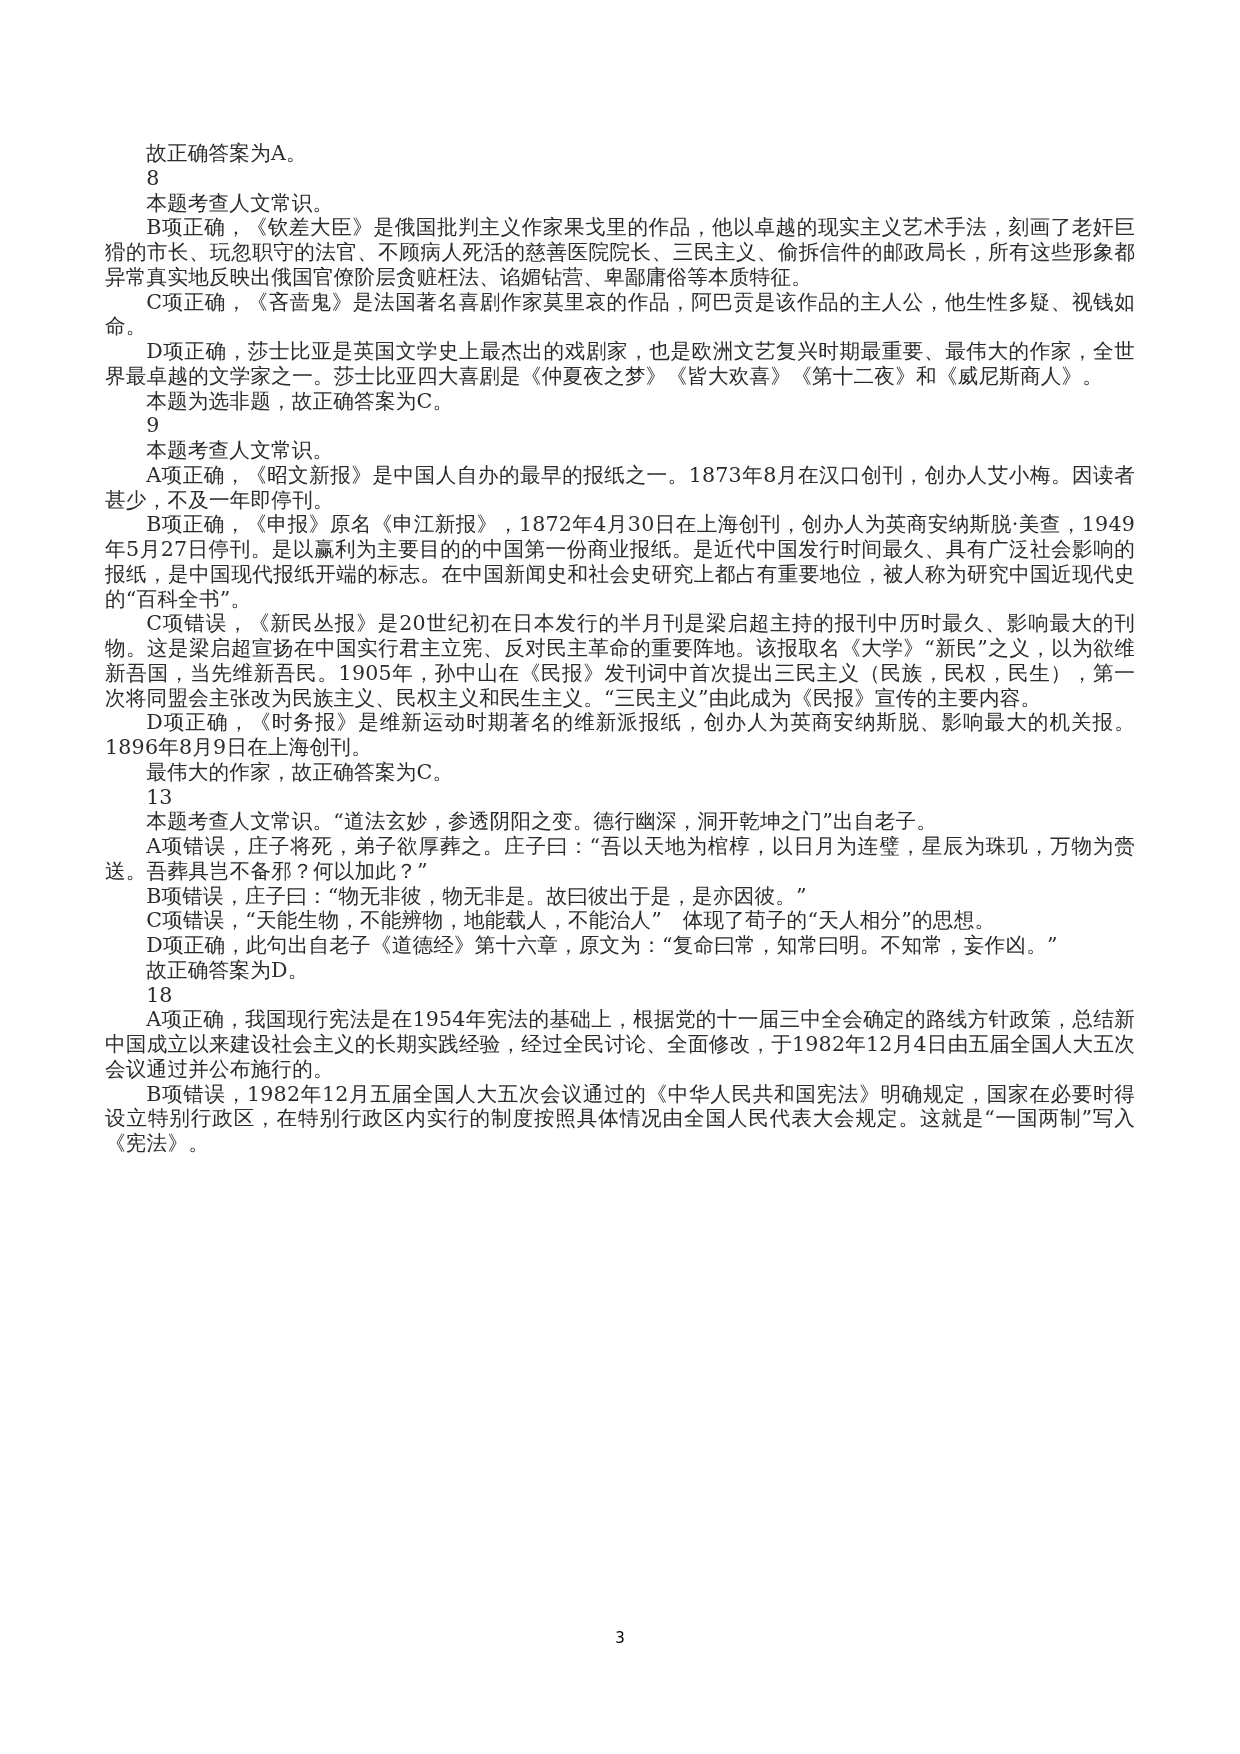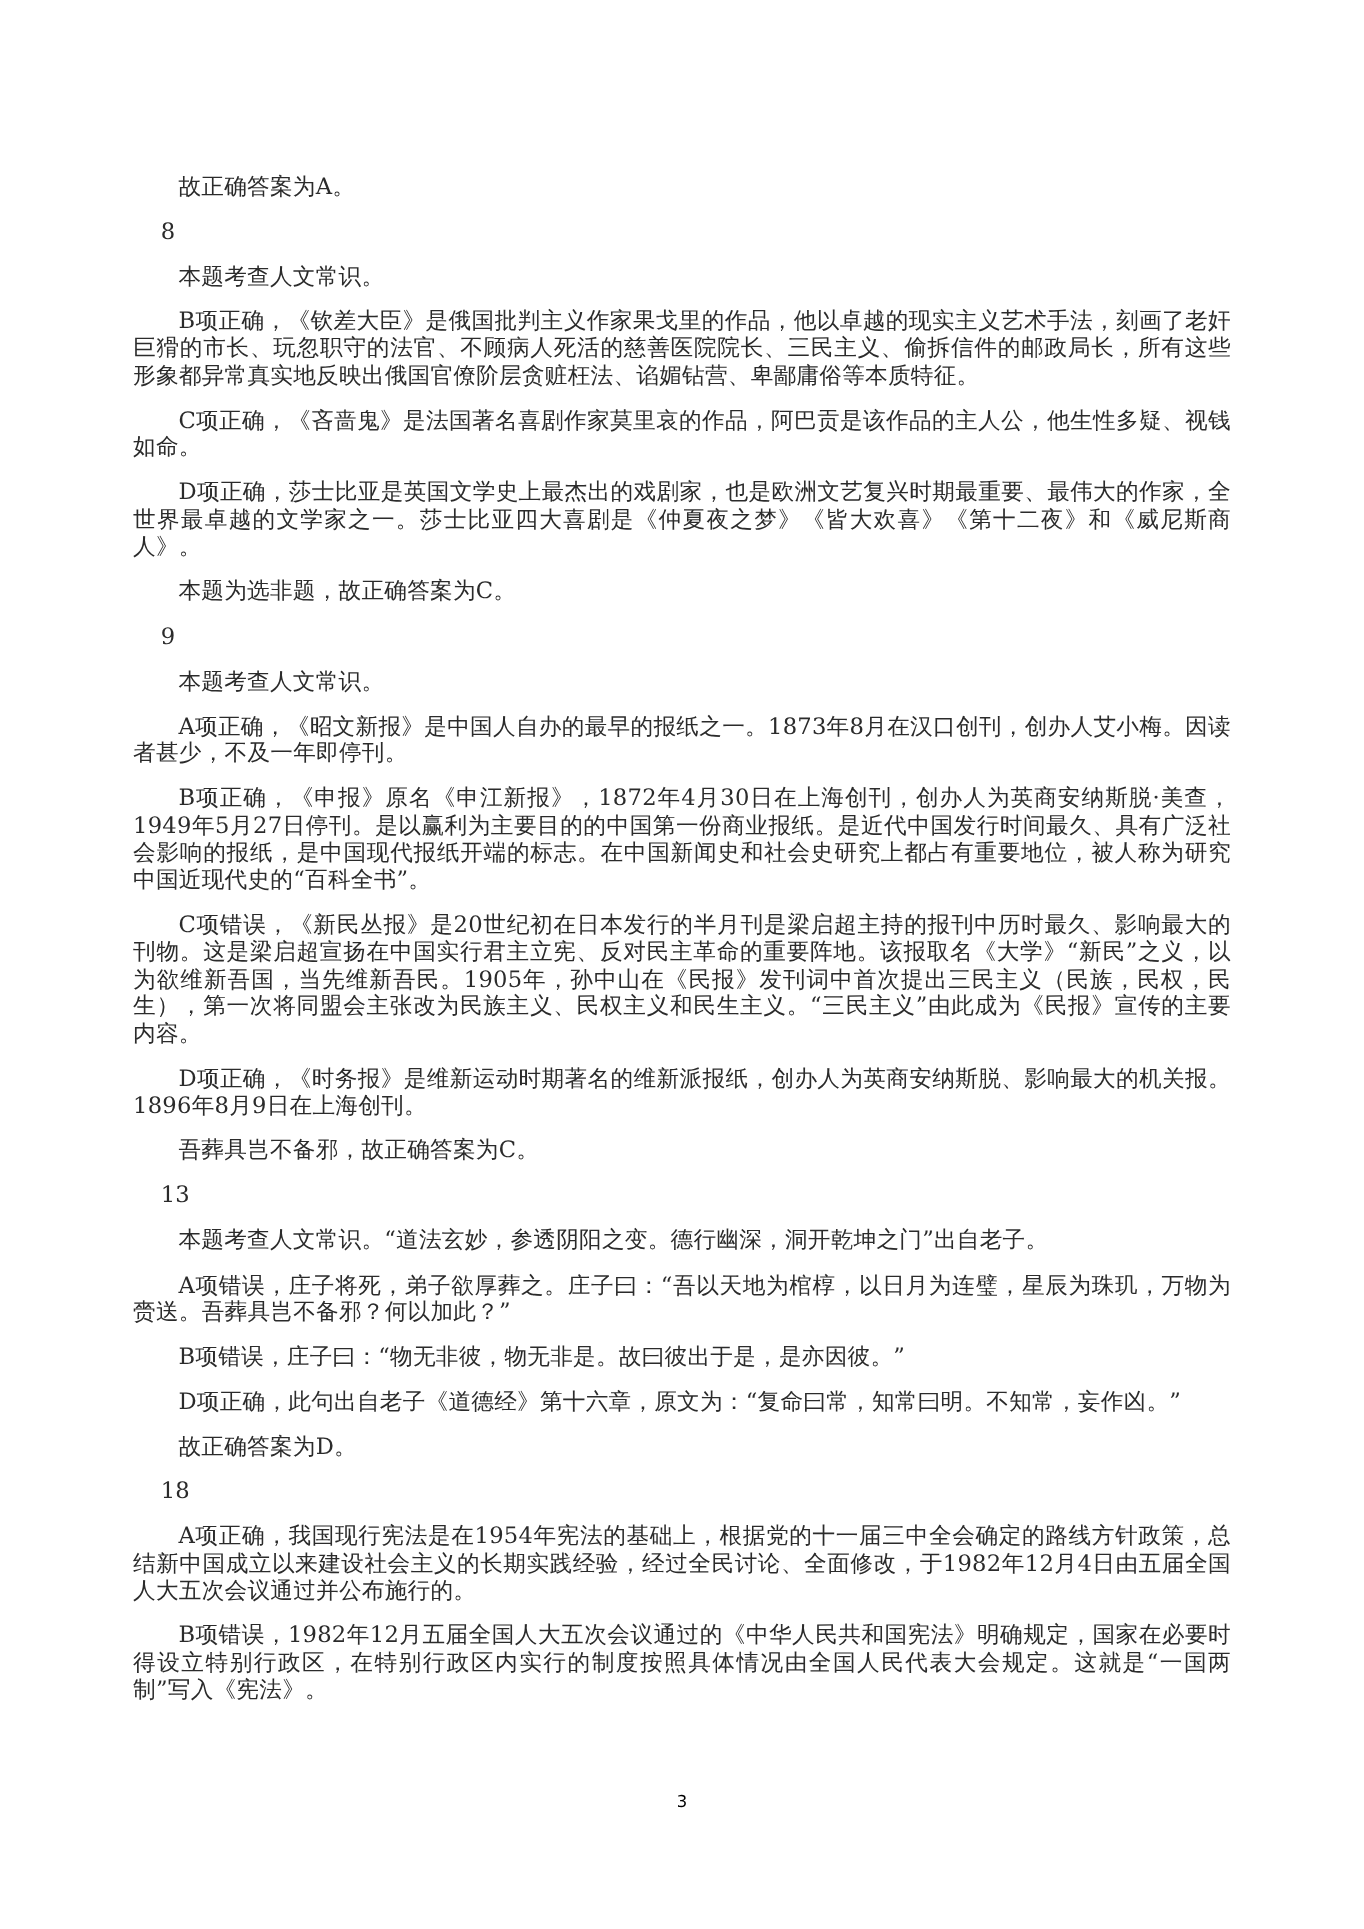--- a/index.html
+++ b/index.html
@@ -17,21 +17,21 @@
     position: absolute;
     left: 105px;
     top: 141px;
     width: 1030px;
     color: #2b2b2b;
     font-family: "DejaVu Serif", "Liberation Serif", serif;
     font-size: 20.6px;
     line-height: 24.75px;
   }
   .para {
-    margin: 16px;
+    margin: 0;
     padding: 0;
     text-indent: 2em;
     text-align: justify;
     text-justify: inter-character;
     letter-spacing: 0.2px;
   }
   .qnum {
     margin: 0;
     text-indent: 2em;
   }
@@ -58,26 +58,27 @@
   <p class="para">C项正确，《吝啬鬼》是法国著名喜剧作家莫里哀的作品，阿巴贡是该作品的主人公，他生性多疑、视钱如命。</p>
   <p class="para">D项正确，莎士比亚是英国文学史上最杰出的戏剧家，也是欧洲文艺复兴时期最重要、最伟大的作家，全世界最卓越的文学家之一。莎士比亚四大喜剧是《仲夏夜之梦》《皆大欢喜》《第十二夜》和《威尼斯商人》。</p>
   <p class="para">本题为选非题，故正确答案为C。</p>
 
   <p class="qnum">9</p>
   <p class="para">本题考查人文常识。</p>
   <p class="para">A项正确，《昭文新报》是中国人自办的最早的报纸之一。1873年8月在汉口创刊，创办人艾小梅。因读者甚少，不及一年即停刊。</p>
   <p class="para">B项正确，《申报》原名《申江新报》，1872年4月30日在上海创刊，创办人为英商安纳斯脱·美查，1949年5月27日停刊。是以赢利为主要目的的中国第一份商业报纸。是近代中国发行时间最久、具有广泛社会影响的报纸，是中国现代报纸开端的标志。在中国新闻史和社会史研究上都占有重要地位，被人称为研究中国近现代史的“百科全书”。</p>
   <p class="para">C项错误，《新民丛报》是20世纪初在日本发行的半月刊是梁启超主持的报刊中历时最久、影响最大的刊物。这是梁启超宣扬在中国实行君主立宪、反对民主革命的重要阵地。该报取名《大学》“新民”之义，以为欲维新吾国，当先维新吾民。1905年，孙中山在《民报》发刊词中首次提出三民主义（民族，民权，民生），第一次将同盟会主张改为民族主义、民权主义和民生主义。“三民主义”由此成为《民报》宣传的主要内容。</p>
   <p class="para">D项正确，《时务报》是维新运动时期著名的维新派报纸，创办人为英商安纳斯脱、影响最大的机关报。1896年8月9日在上海创刊。</p>
-  <p class="para">吾葬具岂不备邪，故正确答案为C。</p>
+  <p class="para">最伟大的作家，故正确答案为C。</p>
 
   <p class="qnum">13</p>
   <p class="para">本题考查人文常识。“道法玄妙，参透阴阳之变。德行幽深，洞开乾坤之门”出自老子。</p>
   <p class="para">A项错误，庄子将死，弟子欲厚葬之。庄子曰：“吾以天地为棺椁，以日月为连璧，星辰为珠玑，万物为赍送。吾葬具岂不备邪？何以加此？”</p>
   <p class="para">B项错误，庄子曰：“物无非彼，物无非是。故曰彼出于是，是亦因彼。”</p>
+  <p class="para">C项错误，“天能生物，不能辨物，地能载人，不能治人”　体现了荀子的“天人相分”的思想。</p>
   <p class="para">D项正确，此句出自老子《道德经》第十六章，原文为：“复命曰常，知常曰明。不知常，妄作凶。”</p>
   <p class="para">故正确答案为D。</p>
 
   <p class="qnum">18</p>
   <p class="para">A项正确，我国现行宪法是在1954年宪法的基础上，根据党的十一届三中全会确定的路线方针政策，总结新中国成立以来建设社会主义的长期实践经验，经过全民讨论、全面修改，于1982年12月4日由五届全国人大五次会议通过并公布施行的。</p>
   <p class="para">B项错误，1982年12月五届全国人大五次会议通过的《中华人民共和国宪法》明确规定，国家在必要时得设立特别行政区，在特别行政区内实行的制度按照具体情况由全国人民代表大会规定。这就是“一国两制”写入《宪法》。</p>
 </div>
 
 <div class="footer">3</div>
 

